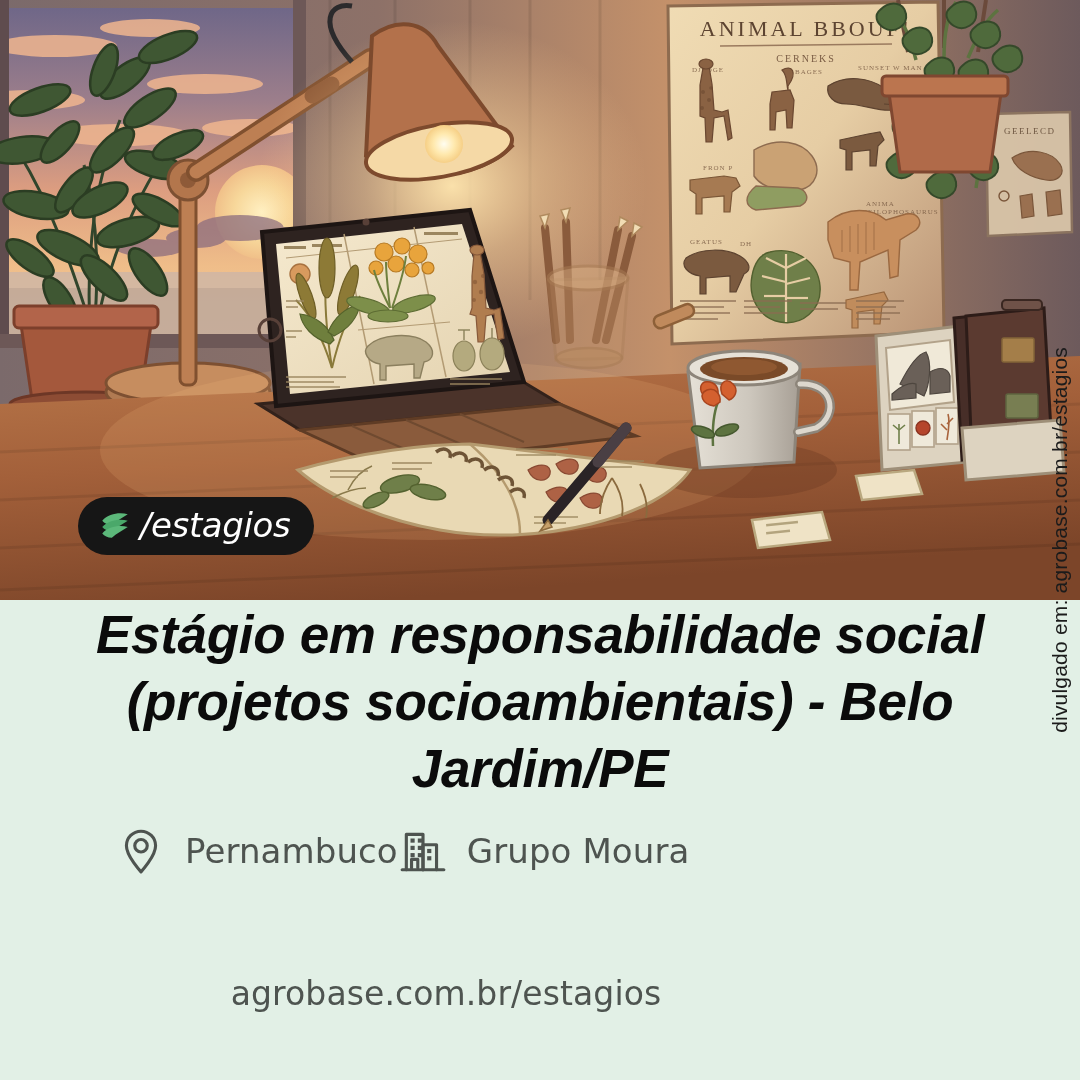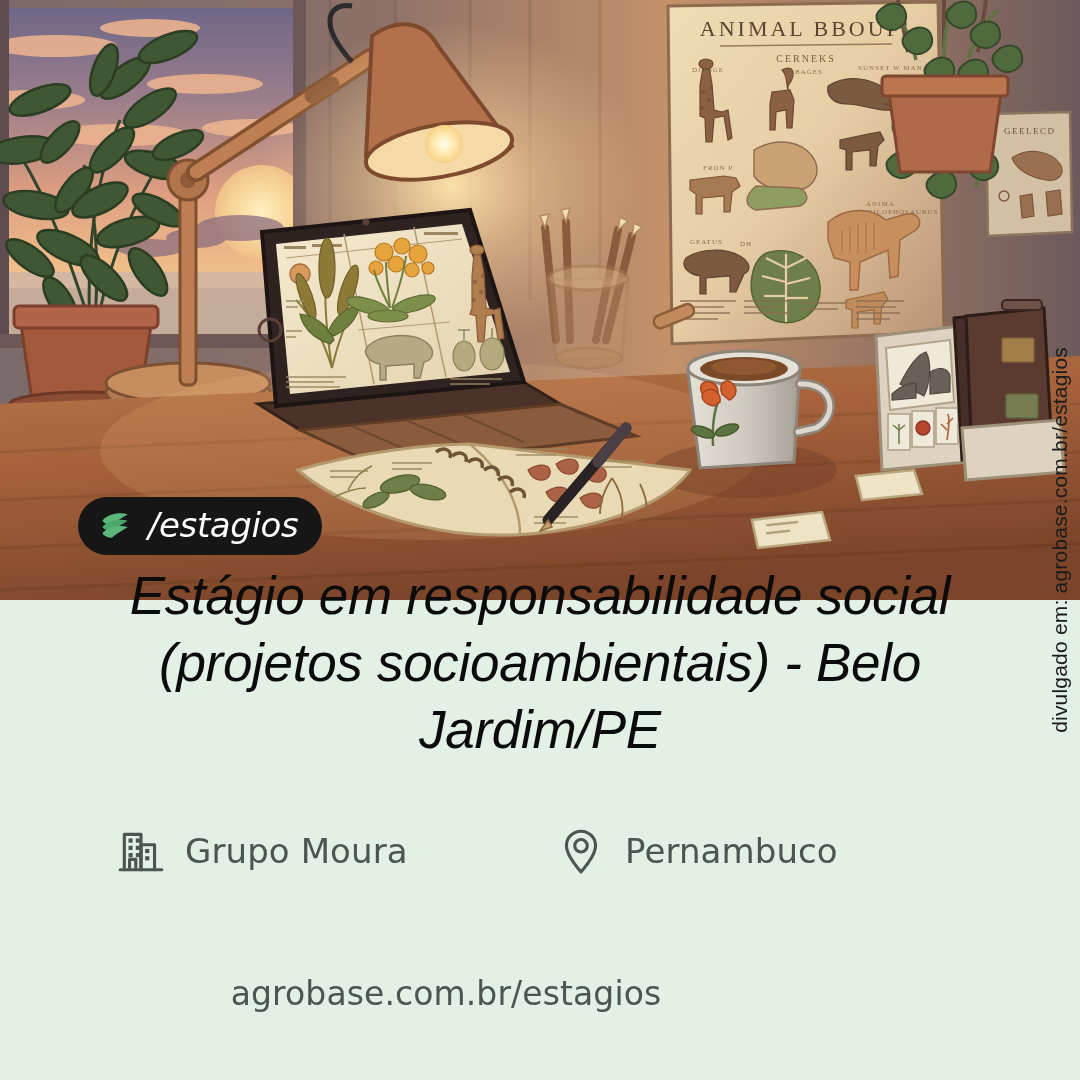--- a/index.html
+++ b/index.html
@@ -44,44 +44,44 @@
   }
 
   
   #badge {
     position:absolute; left:78px; top:497px;
     height:58px;
     background:#161616;
     border-radius:29px;
     display:flex; align-items:center;
     padding:0 24px 0 20px;
-    gap:16px;
+    gap:8px;
   }
   #badge .logo-mark { width:34px; height:34px; display:block; flex:0 0 auto; }
   #badge .logo-text {
     color:#ffffff;
     font-size:34px;
     font-style:italic;
     font-weight:400;
     line-height:1;
     letter-spacing:-.4px;
     font-family:"DejaVu Sans", sans-serif;
     position:relative; top:-1px;
   }
 
   
   #job-title {
     position:absolute;
-    left:60px; top:563px;
+    left:60px; top:602px;
     width:960px;
     text-align:center;
     font-family:"Liberation Sans Narrow","Liberation Sans", sans-serif;
     font-size:53px;
     line-height:1.26;
-    font-weight:normal;
+    font-weight:bold;
     font-style:italic;
     color:#0b0b0b;
     letter-spacing:-.3px;
   }
 
   
   #meta-row {
     position:absolute;
     left:0; top:826px;
     width:1080px;
@@ -680,20 +680,28 @@
       <path d="M8 34 C20 20 42 18 56 22 C46 28 36 34 26 42 C18 42 12 39 8 34 Z" fill="#4aa86a"></path>
       <path d="M8 46 C20 32 42 30 56 34 C46 40 36 46 26 54 C18 54 12 51 8 46 Z" fill="#5cb87a"></path>
     </svg>
     <span class="logo-text">/estagios</span>
   </div>
 
   <h1 id="job-title">Estágio em responsabilidade social (projetos socioambientais) - Belo Jardim/PE</h1>
 
   <div id="meta-row">
 
+    <div class="meta-item" id="meta-location">
+      <svg class="meta-icon" width="50" height="50" viewBox="0 0 48 48">
+        <path d="M24 44 C24 44 38 29 38 19 A14 14 0 1 0 10 19 C10 29 24 44 24 44 Z" fill="none" stroke="#4e5450" stroke-width="3" stroke-linejoin="round"></path>
+        <circle cx="24" cy="19" r="6" fill="none" stroke="#4e5450" stroke-width="3"></circle>
+      </svg>
+      <span class="meta-label">Pernambuco</span>
+    </div>
+
     <div class="meta-item" id="meta-company">
       <svg class="meta-icon" width="50" height="50" viewBox="0 0 48 48">
         <g fill="none" stroke="#4e5450" stroke-width="3" stroke-linejoin="round" stroke-linecap="round">
           <path d="M8 42 V8 h16 v34"></path>
           <path d="M24 42 V18 h13 v24"></path>
           <path d="M4 42 h40"></path>
           <path d="M13 40 v-8 h6 v8"></path>
         </g>
         <g fill="#4e5450">
           <rect x="12" y="12" width="4" height="4"></rect>
@@ -701,25 +709,17 @@
           <rect x="12" y="19" width="4" height="4"></rect>
             <rect x="19" y="19" width="4" height="4"></rect>
           <rect x="12" y="26" width="4" height="4"></rect>
             <rect x="19" y="26" width="4" height="4"></rect>
           <rect x="28" y="22" width="4" height="4"></rect>
             <rect x="28" y="29" width="4" height="4"></rect>
         </g>
       </svg>
       <span class="meta-label">Grupo Moura</span>
     </div>
-
-    <div class="meta-item" id="meta-location">
-      <svg class="meta-icon" width="50" height="50" viewBox="0 0 48 48">
-        <path d="M24 44 C24 44 38 29 38 19 A14 14 0 1 0 10 19 C10 29 24 44 24 44 Z" fill="none" stroke="#4e5450" stroke-width="3" stroke-linejoin="round"></path>
-        <circle cx="24" cy="19" r="6" fill="none" stroke="#4e5450" stroke-width="3"></circle>
-      </svg>
-      <span class="meta-label">Pernambuco</span>
-    </div>
   </div>
 
   <div id="footer-url">agrobase.com.br/estagios</div>
 
 </div>
 
 </body></html>

